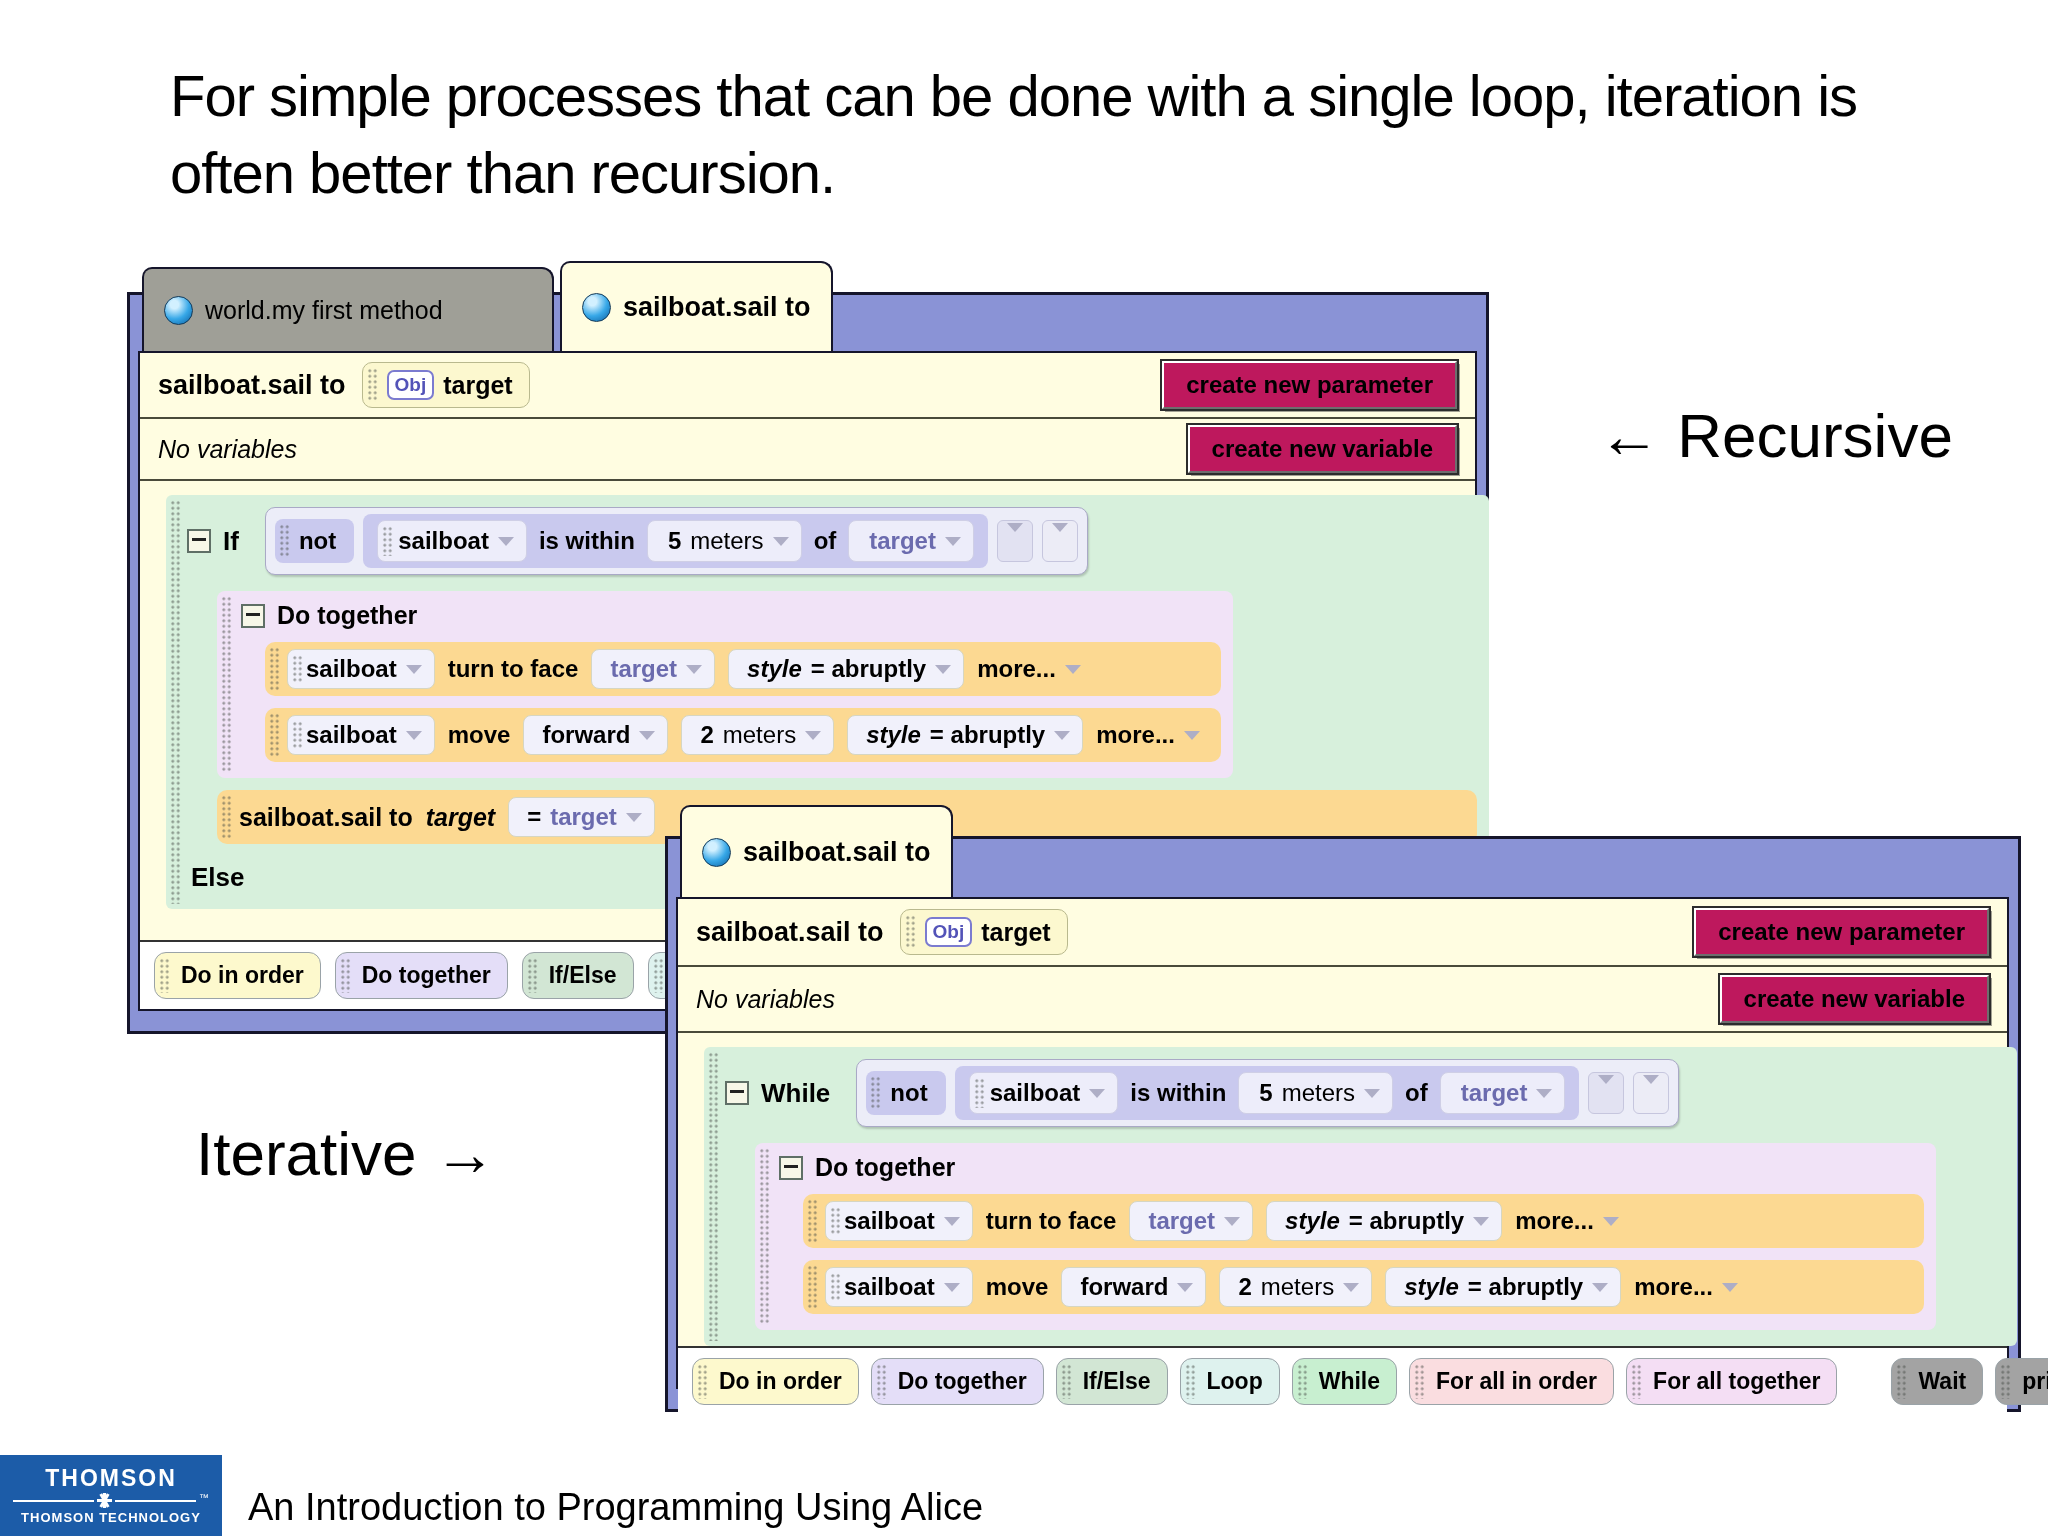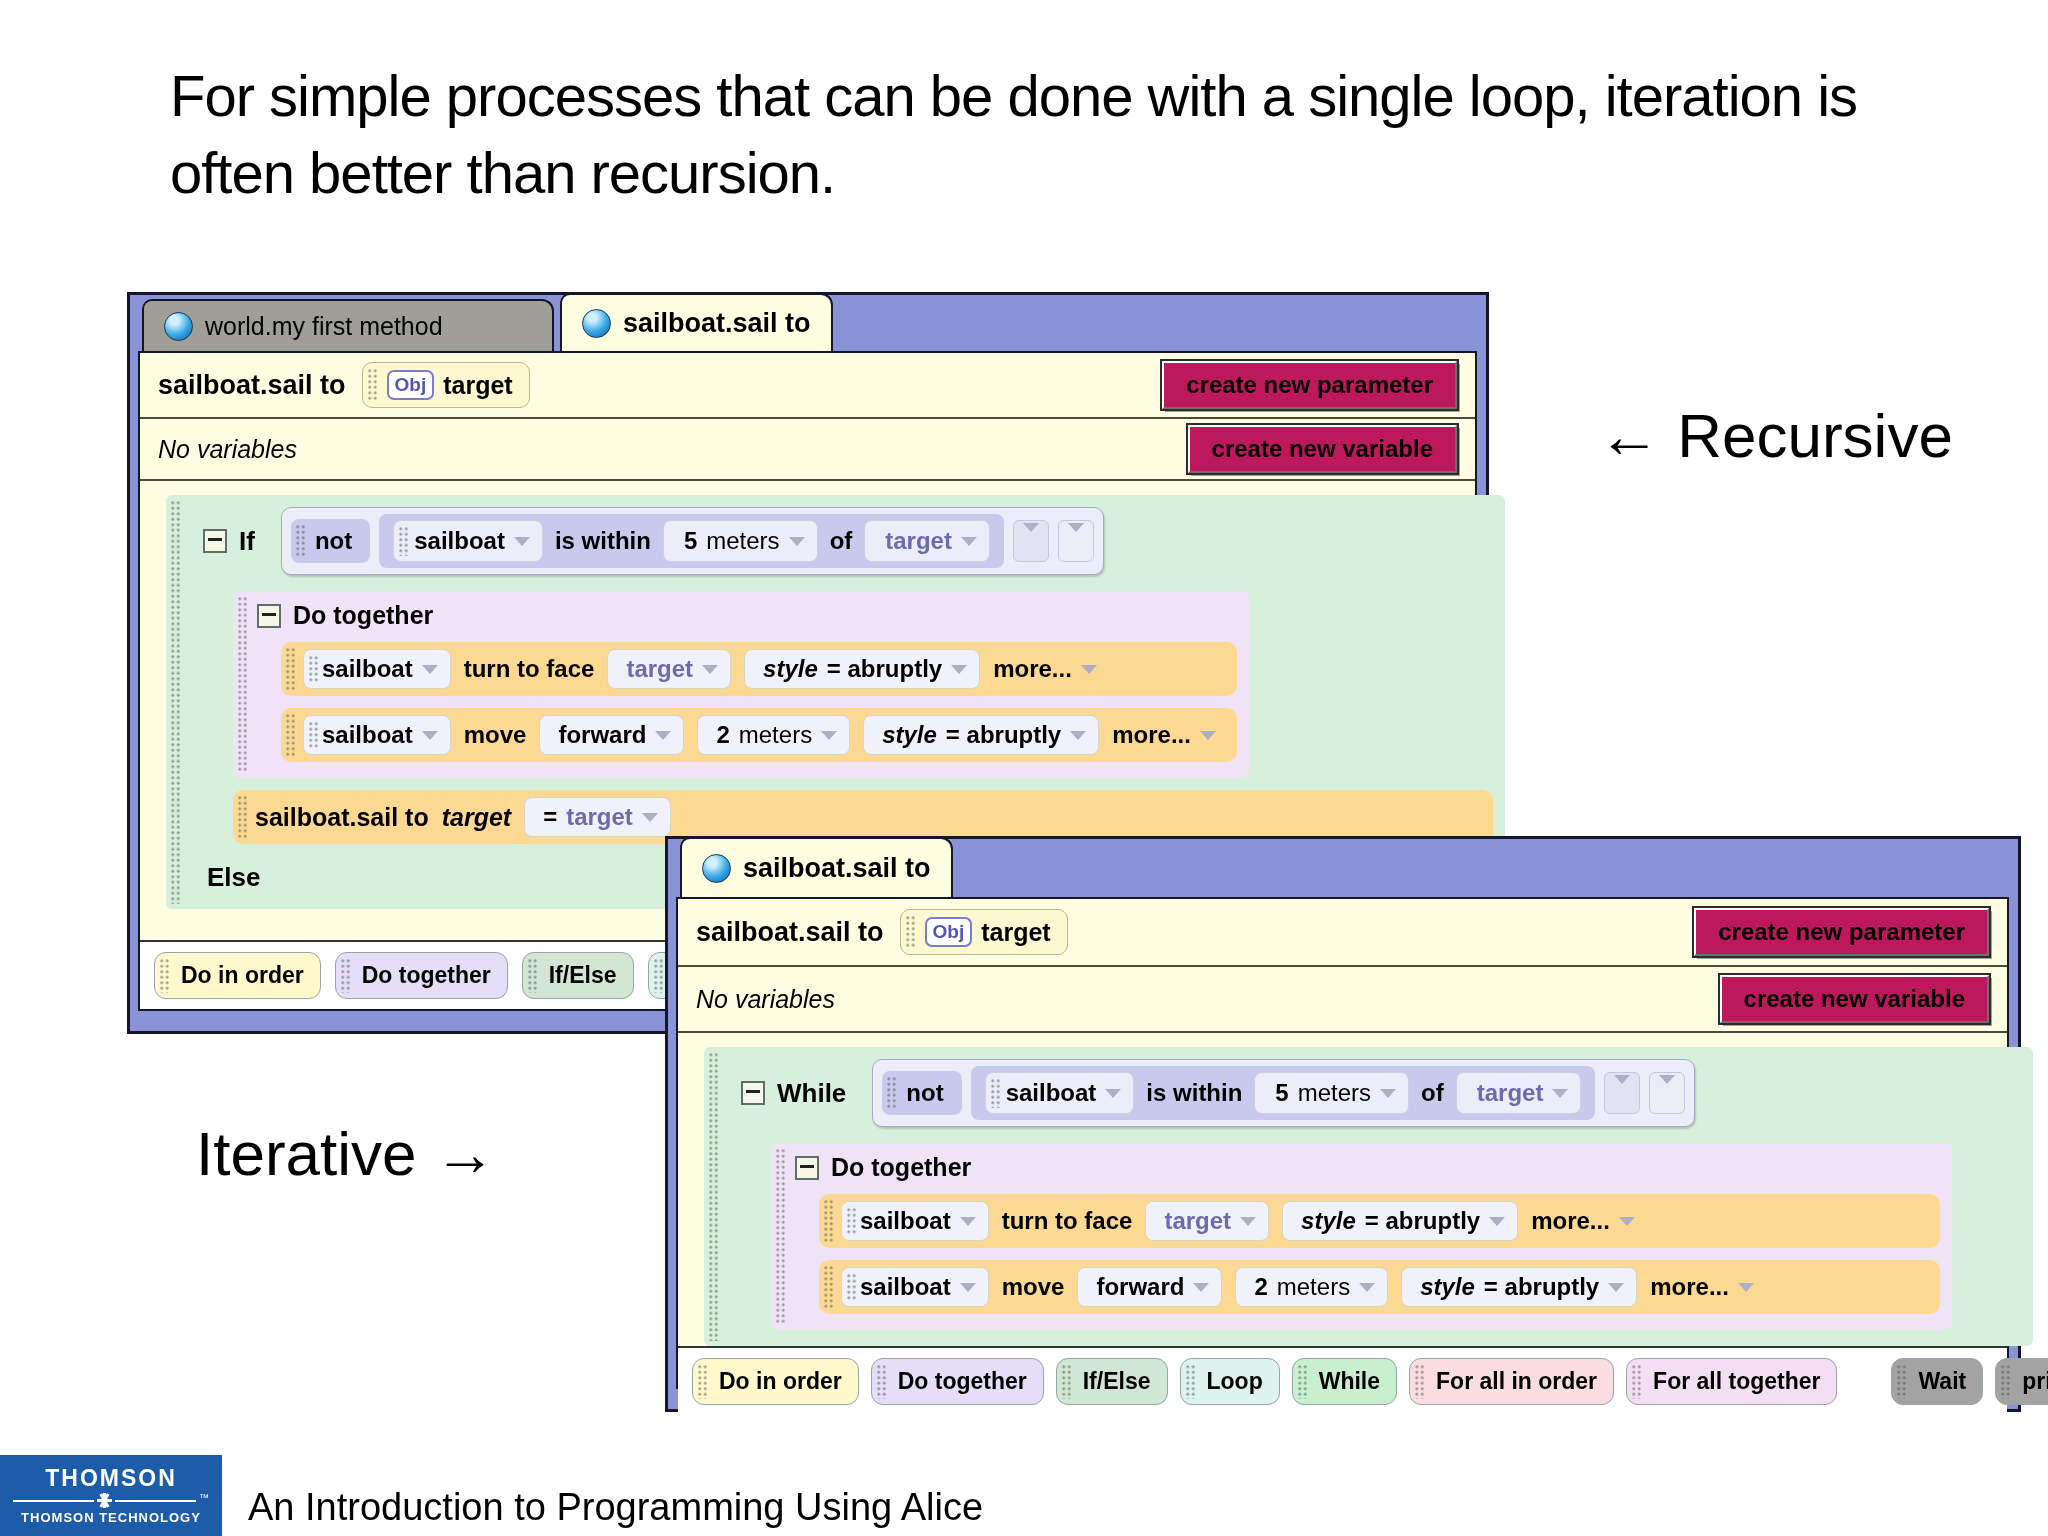--- a/index.html
+++ b/index.html
@@ -10,21 +10,21 @@
   
   .slide-title{left:170px;top:58px;width:1760px;font-size:58px;line-height:1.32;letter-spacing:-1px;}
   .caption{font-size:62px;white-space:nowrap;}
   .cap-recursive{left:1598px;top:400px;}
   .cap-iterative{left:196px;top:1118px;text-align:center;}
   .footer-text{left:248px;top:1486px;font-size:38px;}
 
   
   .win{position:absolute;background:#8a93d6;border:3px solid #15152b;}
   .tabs{position:relative;height:56px;display:flex;align-items:flex-end;padding-left:12px;gap:6px;}
-  .tab{display:flex;align-items:center;gap:12px;padding:0 20px;height:50px;border:2px solid #15152b;
+  .tab{display:flex;align-items:center;gap:12px;padding:16px 20px;height:50px;border:2px solid #15152b;
        border-bottom:none;border-radius:10px 12px 0 0;font-size:25px;white-space:nowrap;}
   .tab-gray{background:#9f9f97;width:368px;}
   .tab-active{background:#fffde1;font-weight:bold;font-size:27px;height:56px;position:relative;z-index:2;}
   .sphere{width:27px;height:27px;border-radius:50%;flex:none;border:1px solid #123a5a;
           background:radial-gradient(circle at 35% 28%, #d2f0ff 0 16%, #37a8e8 55%, #0a5c9e 100%);}
   .content{position:absolute;left:8px;right:9px;top:56px;bottom:20px;background:#fffde1;
            border:2px solid #15152b;display:flex;flex-direction:column;}
   .hdr-row{height:64px;border-bottom:2px solid #4a4a3a;display:flex;align-items:center;
            padding:0 18px;gap:16px;flex:none;}
   .vars-row{height:60px;border-bottom:2px solid #4a4a3a;display:flex;align-items:center;
@@ -41,21 +41,21 @@
           font-weight:bold;font-size:24px;padding:8px 22px;white-space:nowrap;font-family:inherit;}
   .code{flex:1;position:relative;padding:14px 0 0 26px;}
 
   
   .dots{position:relative;}
   .dots::before{content:"";position:absolute;left:4px;top:5px;bottom:5px;width:11px;
      background-image:radial-gradient(circle, rgba(70,75,70,.5) 1.2px, transparent 1.7px);
      background-size:5.5px 5.5px;}
 
   
-  .block-green{background:#d7f0dc;border-radius:6px;padding:12px 12px 16px 37px;position:relative;}
+  .block-green{background:#d7f0dc;border-radius:6px;padding:12px 12px 16px 21px;position:relative;}
   .ctl-row{display:flex;align-items:center;gap:12px;}
   .collapse{width:20px;height:20px;background:#f7f7e8;border:2px solid #5f6f66;position:relative;flex:none;}
   .collapse::after{content:"";position:absolute;left:3px;right:3px;top:7px;height:3px;background:#222;}
   .kw{font-size:26px;font-weight:bold;}
   .cond-bar{margin-left:14px;background:#ecedf8;border:1px solid #a9a9c6;border-radius:10px;
             padding:6px 9px;display:flex;align-items:center;gap:9px;box-shadow:1px 2px 2px rgba(0,0,0,.18);}
   .seg-dark{background:#c9c9ee;border-radius:8px;display:flex;align-items:center;gap:12px;
             padding:6px 14px;position:relative;}
   .seg-not{padding:8px 18px 8px 24px;}
   .tile-lt{background:#ededfa;border:1px solid #cfcfe6;border-radius:8px;display:flex;align-items:center;

